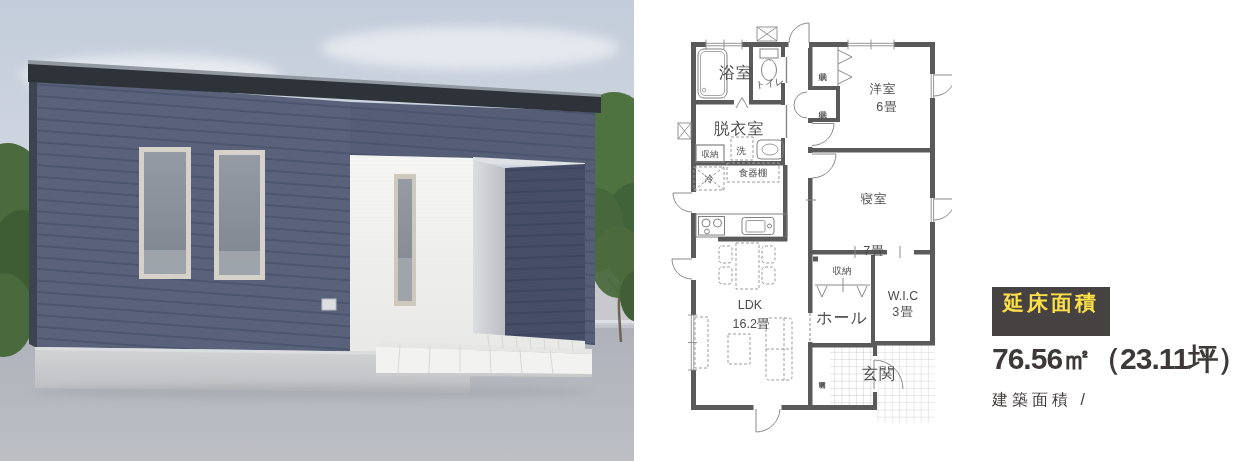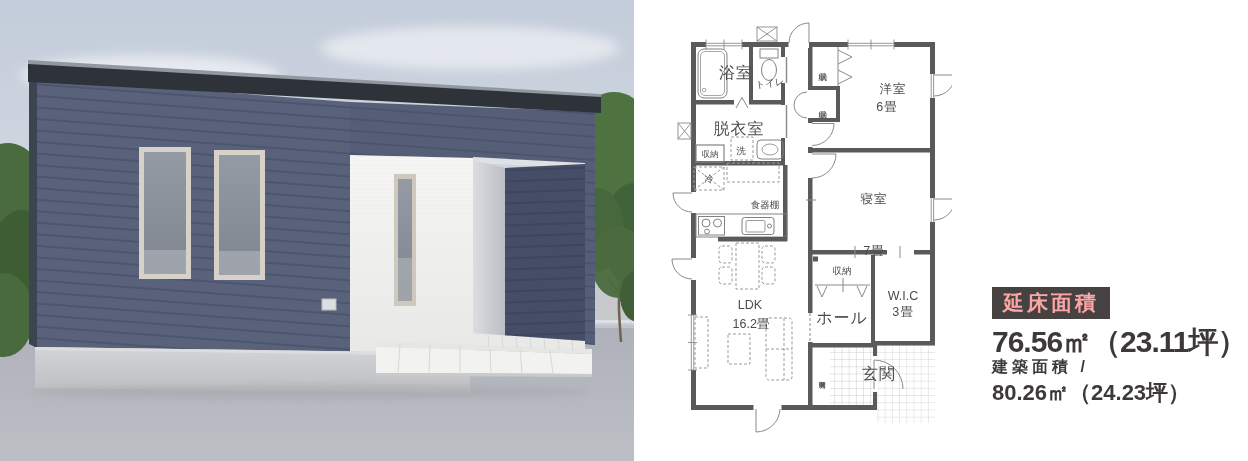--- a/index.html
+++ b/index.html
@@ -19,30 +19,30 @@
   .plan-label.small{font-size:8.5px;letter-spacing:0;}
   .plan-label.tiny{font-size:9.5px;letter-spacing:0;}
   .plan-label.vert{
     writing-mode:vertical-rl;text-orientation:upright;letter-spacing:0;
     line-height:1;
   }
   .plan-label.vtiny{font-size:6.5px;}
   .plan-label.tilt{transform:translate(-50%,-50%) rotate(-8deg);}
   .info{position:absolute;left:992px;top:287px;width:250px;color:#3d3939;}
   .info-badge{
-    display:inline-block;background:#474242;color:#fca5a5;
+    display:inline-block;background:#474242;color:#fde047;
     font-size:21px;font-weight:bold;letter-spacing:3px;
-    padding:4px 11px 5px 11px;line-height:1.1;
+    padding:4px 11px 22px 11px;line-height:1.1;
   }
   .info-total{
     margin-top:6px;font-size:30px;font-weight:bold;letter-spacing:-1px;
     white-space:nowrap;line-height:1.1;
   }
   .info-sub-label{
-    font-size:16px;font-weight:bold;letter-spacing:4px;
+    margin-top:16px;font-size:16px;font-weight:normal;letter-spacing:4px;
     line-height:1.1;
   }
   .info-sub-value{
     margin-top:5px;font-size:22px;font-weight:bold;letter-spacing:0;
     white-space:nowrap;line-height:1.1;
   }
 </style>
 </head>
 <body>
 
@@ -301,35 +301,34 @@
     <path d="M766,349 H792 M784,318 V380"></path>
   </g>
 </svg>
 
   <div class="plan-label" style="left:76px;top:55px;">浴室</div>
   <div class="plan-label tiny tilt" style="left:110px;top:65px;">トイレ</div>
   <div class="plan-label" style="left:79px;top:111px;">脱衣室</div>
   <div class="plan-label tiny" style="left:81px;top:133px;">洗</div>
   <div class="plan-label small" style="left:50px;top:136px;">収納</div>
   <div class="plan-label tiny" style="left:49px;top:161px;">冷</div>
-  <div class="plan-label tiny" style="left:105px;top:155px;margin-top:32px;">食器棚</div>
+  <div class="plan-label tiny" style="left:93px;top:155px;">食器棚</div>
   <div class="plan-label small vert" style="left:163px;top:48px;">収納</div>
   <div class="plan-label small vert" style="left:163px;top:86px;">収納</div>
-  <div class="plan-label big" style="left:233px;top:71px;">洋室</div>
+  <div class="plan-label big" style="left:223px;top:71px;">洋室</div>
   <div class="plan-label big" style="left:227px;top:89px;">6畳</div>
   <div class="plan-label big" style="left:214px;top:181px;">寝室</div>
   <div class="plan-label big" style="left:214px;top:199px;margin-top:34px;">7畳</div>
   <div class="plan-label tiny" style="left:182px;top:253px;">収納</div>
   <div class="plan-label" style="left:182px;top:300px;">ホール</div>
   <div class="plan-label big" style="left:243px;top:278px;letter-spacing:0;">W.I.C</div>
   <div class="plan-label big" style="left:243px;top:295px;font-family:Liberation Mono, monospace;">3畳</div>
   <div class="plan-label big" style="left:90px;top:287px;letter-spacing:0;">LDK</div>
   <div class="plan-label big" style="left:91px;top:306px;letter-spacing:0;">16.2畳</div>
   <div class="plan-label vert vtiny" style="left:162px;top:358px;">玄関収納</div>
   <div class="plan-label" style="left:191px;top:356px;margin-left:28px;">玄関</div>
 </div>
 
 <div class="info">
   <div class="info-badge">延床面積</div>
   <div class="info-total">76.56㎡（23.11坪）</div>
   <div class="info-sub-label">建築面積 /</div>
-  <div class="info-sub-value">80.26㎡（24.23坪）</div>
 </div>
 
 </body></html>

